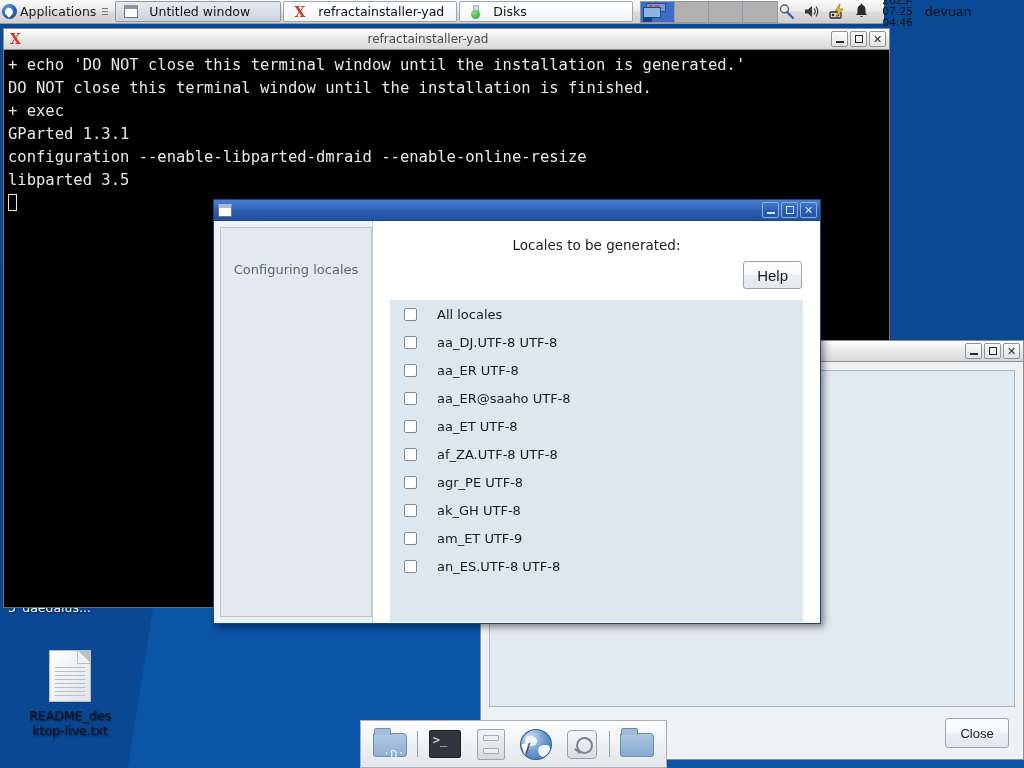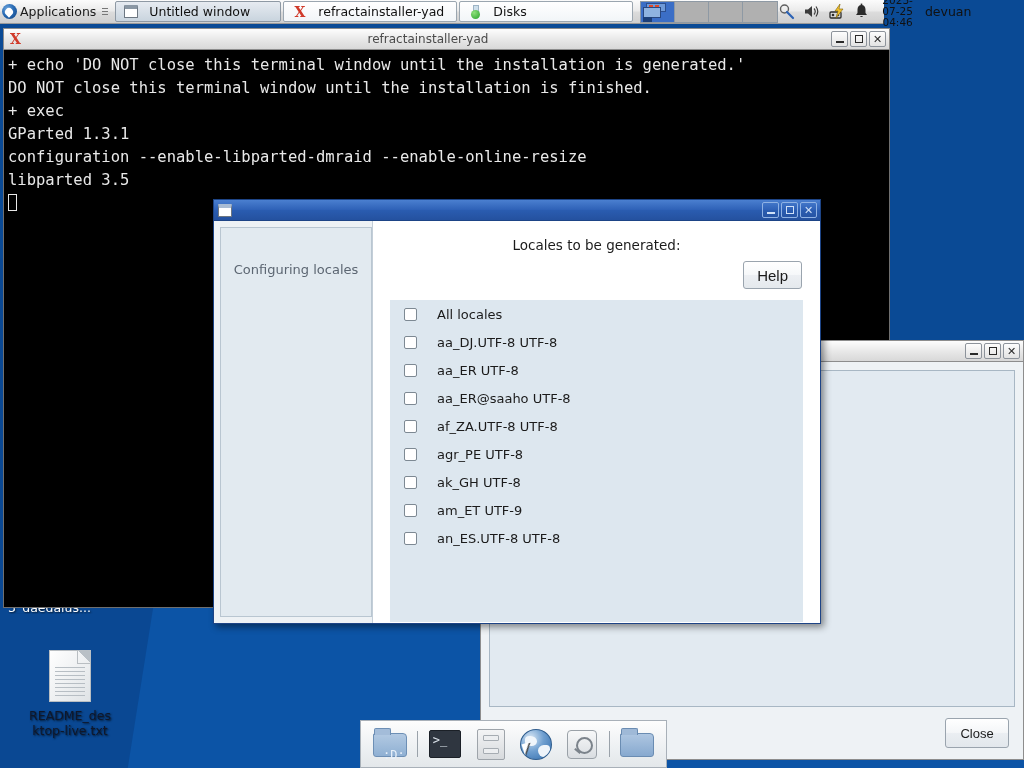--- a/index.html
+++ b/index.html
@@ -584,20 +584,24 @@
             <span class="loc-check"></span>
             <span>aa_DJ.UTF-8 UTF-8</span>
           </div>
           <div class="loc-row">
             <span class="loc-check"></span>
             <span>aa_ER UTF-8</span>
           </div>
           <div class="loc-row">
             <span class="loc-check"></span>
             <span>aa_ER@saaho UTF-8</span>
+          </div>
+          <div class="loc-row">
+            <span class="loc-check"></span>
+            <span>aa_ET UTF-8</span>
           </div>
           <div class="loc-row">
             <span class="loc-check"></span>
             <span>af_ZA.UTF-8 UTF-8</span>
           </div>
           <div class="loc-row">
             <span class="loc-check"></span>
             <span>agr_PE UTF-8</span>
           </div>
           <div class="loc-row">

